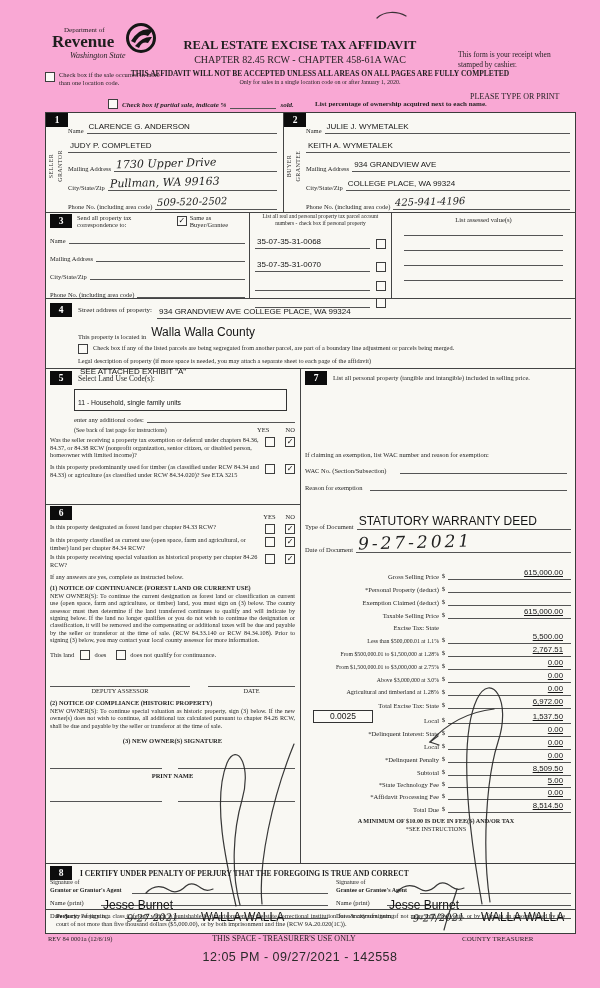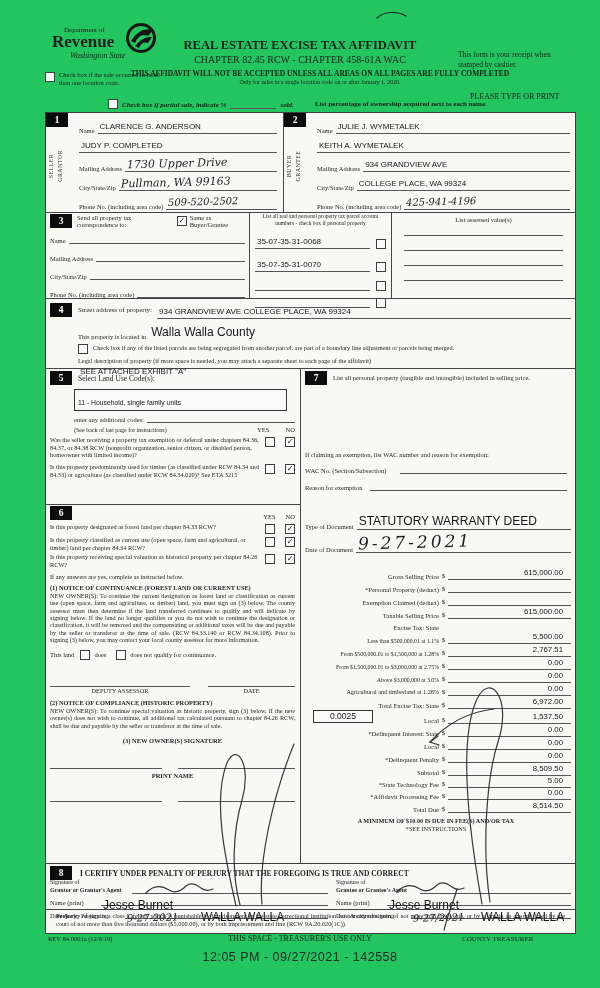--- a/index.html
+++ b/index.html
@@ -1,47 +1,47 @@
 <!DOCTYPE html>
 <html><head>
 <meta charset="utf-8">
 <style>
   html,body{margin:0;padding:0;background:#e8e6e0;}
-  .page{position:relative;width:600px;height:988px;background:#22c55e;overflow:hidden;
+  .page{position:relative;width:600px;height:988px;background:#f9a8d4;overflow:hidden;
         font-family:"Liberation Serif","DejaVu Serif",serif;color:#1f1f1f;}
   .abs{position:absolute;}
   .b{font-weight:bold}.i{font-style:italic}.ctr{text-align:center}
   .f55{font-size:5.5px}.f6{font-size:6px}.f63{font-size:6.3px}.f65{font-size:6.5px}
   .f7{font-size:7px}.f75{font-size:7.5px}.f8{font-size:8px}.f85{font-size:12px}.f10{font-size:10px}.f11{font-size:11px}.f125{font-size:12.5px}
   .typed{font-family:"Liberation Sans","DejaVu Sans",sans-serif;color:#151515;}
   .hw{font-family:"DejaVu Serif",serif;font-style:italic;display:inline-block;transform:rotate(-1.5deg);color:#222;}
   .ul{border-bottom:1px solid #555;}
   .cb{display:inline-block;width:8px;height:8px;border:1px solid #3e3e3e;background:#fbfaf6;flex:none;}
   .ck{display:block;font-style:normal;font-size:8px;line-height:7px;text-align:center;color:#111;}
   .numb{background:#0c0c0c;color:#fff;font-weight:bold;display:flex;align-items:center;justify-content:center;
         font-size:9.5px;width:22px;height:14px;flex:none;}
   .form{position:absolute;left:45px;top:112px;width:529px;height:820px;border:1.4px solid #3c3c3c;background:#f9f8f3;}
   .fl{display:flex;align-items:flex-end;}
   .fv{flex:1;border-bottom:1px solid #555;padding:0 2px;white-space:nowrap;overflow:visible;}
   .lbl{flex:none;padding-right:3px;font-size:6.5px;}
   .half{position:absolute;top:0;height:99px;display:flex;}
   .rail{width:20px;position:relative;flex:none;}
   .vlabel{position:absolute;top:54%;left:50%;transform:translate(-50%,-50%) rotate(-90deg);
           font-size:6px;letter-spacing:.4px;white-space:nowrap;text-align:center;line-height:1.5;}
-  .fields{flex:1;padding:2px 6px 2px 2px;display:flex;flex-direction:column;justify-content:space-between;margin-left:11px;}
+  .fields{flex:1;padding:2px 6px 2px 2px;display:flex;flex-direction:column;justify-content:space-between;}
   .qrow{display:flex;align-items:flex-start;}
   .qtext{flex:1;font-size:6.3px;line-height:1.22;padding-right:4px;}
   .qboxes{width:30px;display:flex;justify-content:space-between;padding-top:1px;flex:none;}
   .trow{display:flex;align-items:flex-end;height:13px;position:relative;}
   .tl{width:138px;text-align:right;font-size:6.6px;flex:none;line-height:1.1;}
   .tl.sm{font-size:5.8px;}
   .td{width:9px;text-align:center;font-size:7px;flex:none;}
   .tv{flex:1;border-bottom:1px solid #555;text-align:right;padding-right:8px;}
   .tv.none{border-bottom:none;}
-  .tvv{font-size:7.8px;font-weight:normal;font-style:normal;}
+  .tvv{font-size:7.8px;font-weight:normal;font-style:normal;text-decoration:underline;}
   .para{font-size:6.2px;line-height:1.2;text-align:justify;}
   svg.overlay{position:absolute;left:0;top:0;pointer-events:none;}
 </style>
 </head>
 <body>
 
 <div class="page">
 
   <div class="abs" style="left:52px;top:26px;width:130px;">
     <div class="f7" style="margin-left:12px;">Department of</div>
@@ -487,21 +487,21 @@
         </div>
       </div>
     </div>
 
     <div class="abs" style="left:0;top:796px;width:529px;height:24px;border-top:1px solid #444;padding:2px 10px 0 10px;box-sizing:border-box;">
       <div class="para" style="font-size:6.3px;"><b>Perjury:</b> <span>Perjury is a class C felony which is punishable by imprisonment in the state correctional institution for a maximum term of not more than five years, or by a fine in an amount fixed by the court of not more than five thousand dollars ($5,000.00), or by both imprisonment and fine (RCW 9A.20.020(1C)).</span></div>
     </div>
   </div>
 
   <div class="abs f65" style="left:48px;top:935px;">REV 84 0001a (12/6/19)</div>
-  <div class="abs ctr f8" style="left:180px;top:934px;width:240px;">THIS SPACE - TREASURER'S USE ONLY</div>
+  <div class="abs ctr f8" style="left:164px;top:934px;width:240px;">THIS SPACE - TREASURER'S USE ONLY</div>
   <div class="abs f7" style="left:462px;top:935px;">COUNTY TREASURER</div>
   <div class="abs ctr typed" style="left:140px;top:950px;width:320px;font-size:12.5px;color:#2a2a2a;letter-spacing:.5px;">12:05 PM - 09/27/2021 - 142558</div>
 
   <svg class="overlay" width="600" height="988" viewBox="0 0 600 988">
     <g fill="none" stroke="#242424" stroke-width="1.2" stroke-linecap="round" opacity="0.9">
       <path d="M377 18 C384 11 397 11 406 16"></path>
       <path d="M146 893 q10 -11 23 -3 q8 5 17 -4 q6 -5 15 2 q5 4 12 1"></path>
       <path d="M236 906 C226 862 212 800 227 763 C237 741 252 766 242 800 C233 831 231 872 240 905"></path>
       <path d="M262 904 C258 864 272 798 294 744"></path>
       <path d="M397 892 q10 -11 23 -3 q8 5 17 -4 q6 -5 15 2 q5 4 12 1"></path>

